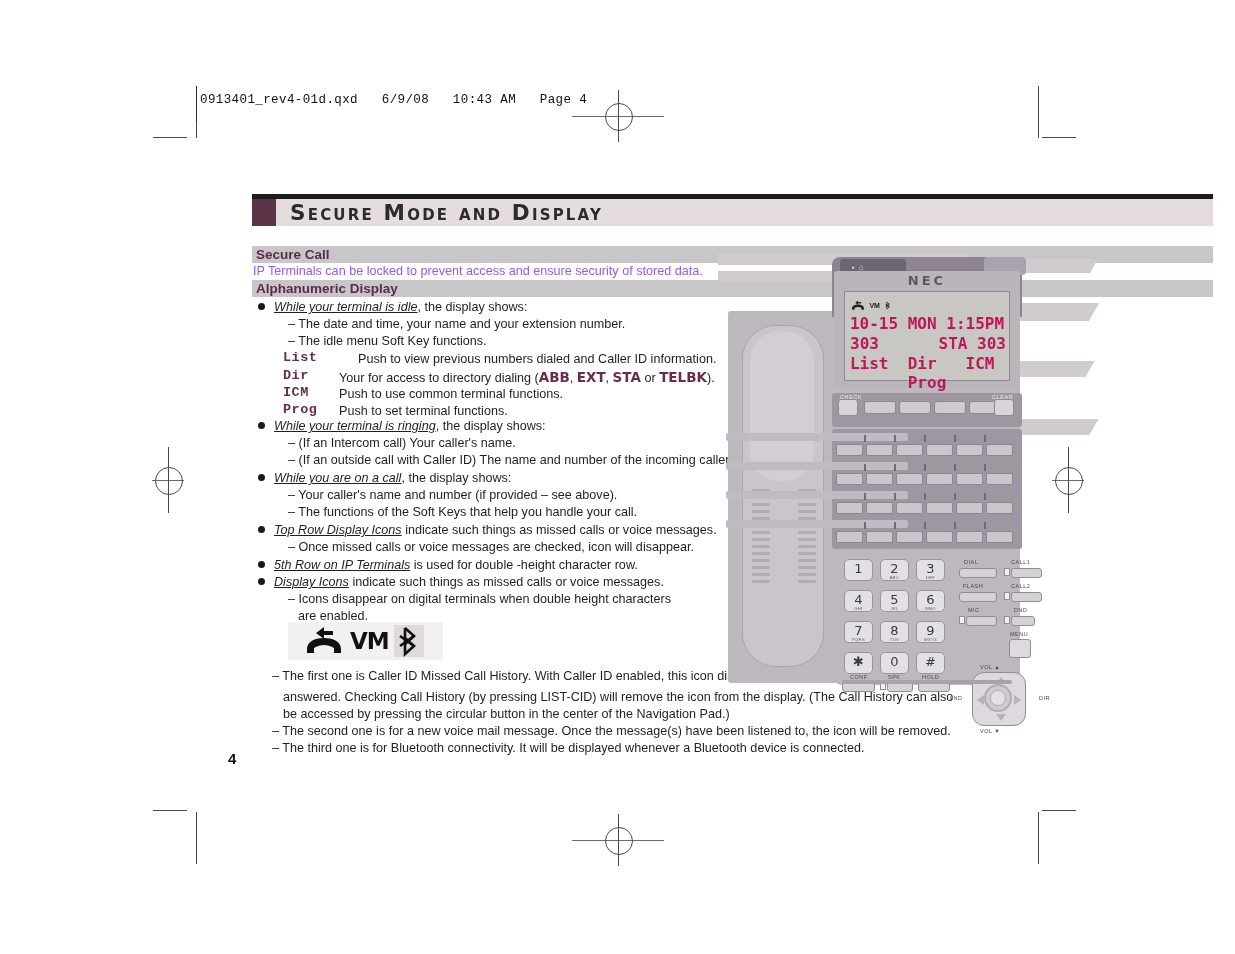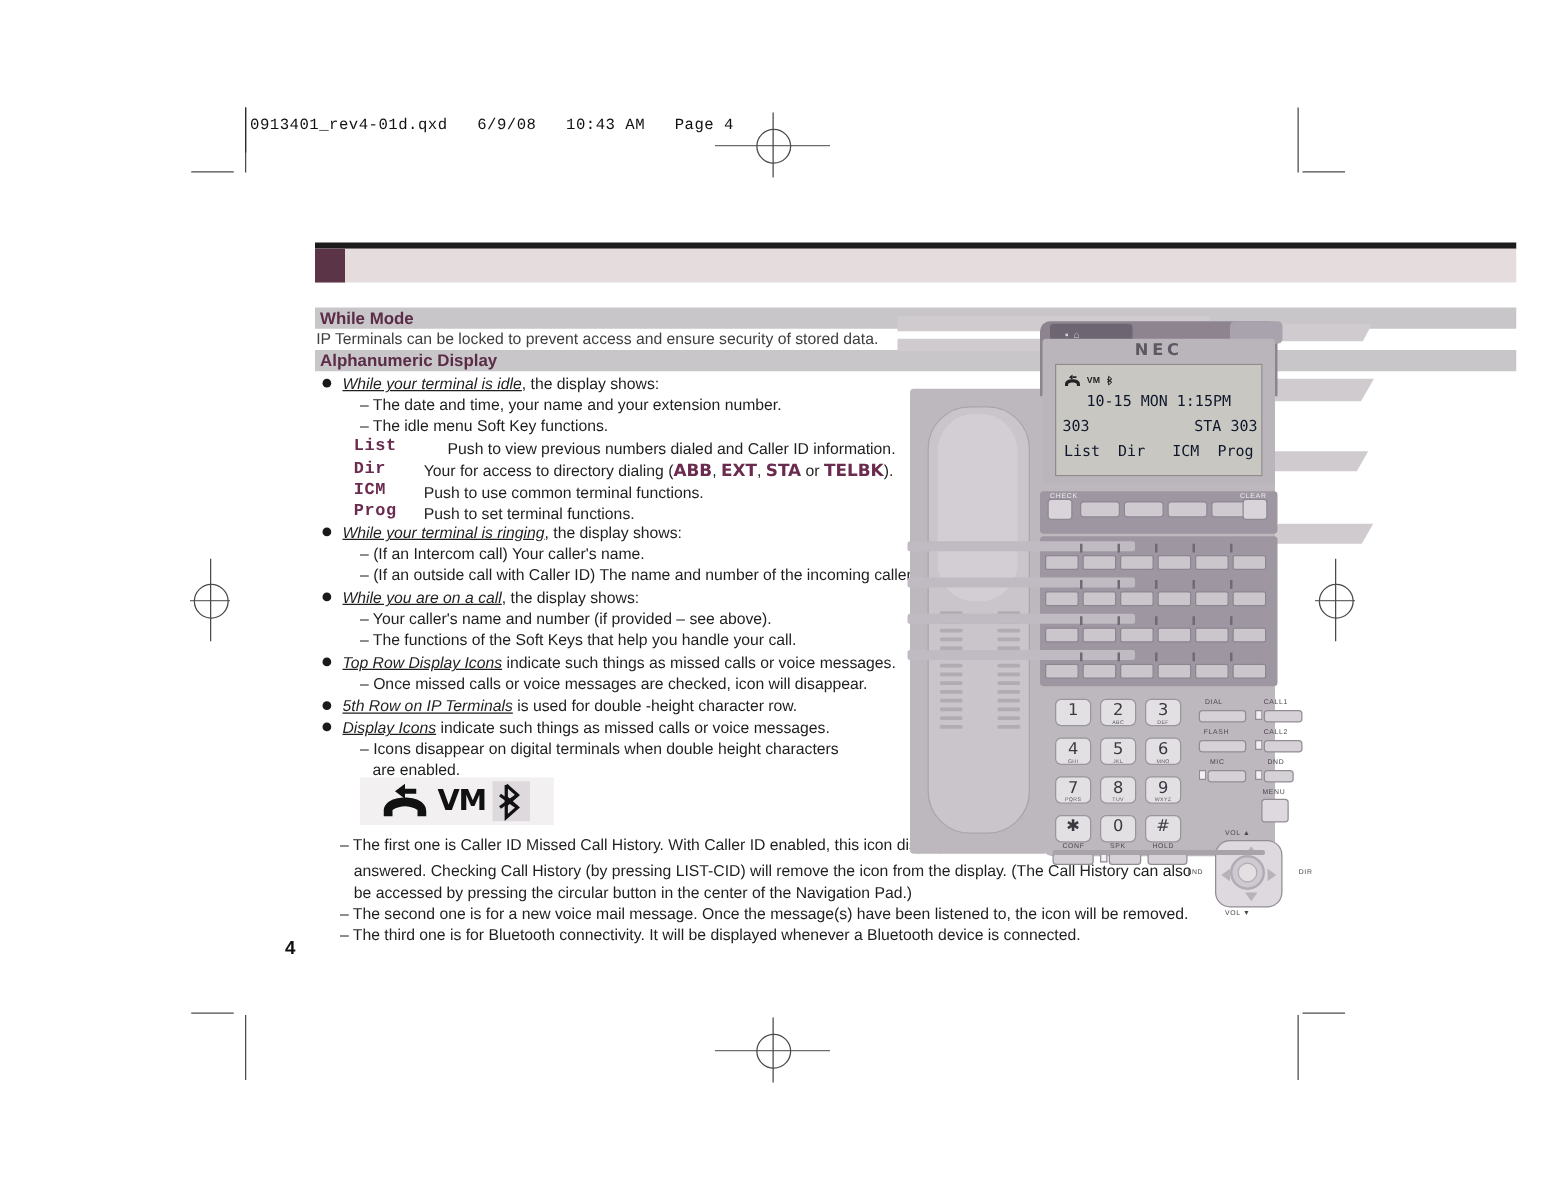--- a/index.html
+++ b/index.html
@@ -27,21 +27,21 @@
   .titletext{position:absolute;left:38px;top:5px;height:27px;line-height:27px;
              font-size:21.5px;font-weight:bold;color:#2b2b2b;letter-spacing:2.2px;
              font-variant:small-caps;font-family:"DejaVu Sans",sans-serif;}
 
   
   .band{position:absolute;background:#c9c6c9;height:17px;line-height:17px;
         color:#5b2c48;font-weight:bold;font-size:13.5px;padding-left:4px;box-sizing:border-box;}
 
   
   .txt{position:absolute;font-size:12.6px;line-height:16.5px;color:#1f1f1f;white-space:nowrap;}
-  .intro{position:absolute;left:253px;top:264px;font-size:12.6px;color:#404040;}
+  .intro{position:absolute;left:253px;top:264px;font-size:12.6px;color:#8b5cf6;}
   .bul{position:absolute;width:7px;height:7px;border-radius:50%;background:#1a1a1a;}
   .em{font-style:italic;text-decoration:underline;}
   .sk{font-family:"Liberation Mono",monospace;color:#6b2b4e;font-weight:bold;font-size:13.5px;
       letter-spacing:.5px;}
   .skb{font-family:"DejaVu Sans",sans-serif;color:#6b2b4e;font-weight:bold;font-size:13.5px;}
 
   
   .iconstrip{position:absolute;left:288px;top:622px;width:155px;height:38px;background:#f2f0f0;}
   .icn-missed{position:absolute;left:16px;top:4px;width:40px;height:30px;}
   .icn-vm{position:absolute;left:62px;top:6px;font-size:23px;font-weight:600;
@@ -60,21 +60,21 @@
   .grill span{display:block;height:3px;margin-bottom:4px;background:#b0acb2;border-radius:1px;}
 
   .body-main{left:112px;top:70px;width:186px;height:372px;background:#bdb8bd;border-radius:4px 4px 8px 8px;}
   .body-top{left:110px;top:14px;width:190px;height:60px;background:#8d8490;border-radius:8px 8px 0 0;}
   .lcd-bezel{left:112px;top:28px;width:186px;height:116px;background:#b9b5ba;border-radius:3px;}
   .nec{left:112px;top:30px;width:186px;height:16px;line-height:16px;text-align:center;
        font-size:13px;font-weight:bold;letter-spacing:3px;color:#5d5862;font-family:"DejaVu Sans",sans-serif;}
   .lcd{left:122px;top:48px;width:166px;height:90px;background:#c8c7c2;border:1px solid #8f8b91;box-sizing:border-box;}
   .lcd-icons{position:absolute;left:6px;top:4px;height:14px;}
   .lcd-row{position:absolute;left:0;width:100%;font-family:"DejaVu Sans Mono",monospace;
-           font-size:12px;color:#0f172a;font-weight:normal;letter-spacing:0px;}
+           font-size:16px;color:#be185d;font-weight:bold;letter-spacing:0px;}
   .lcd-time{top:22px;text-align:center;}
   .lcd-ext{top:42px;left:5px;width:156px;}
   .lcd-softkeys{top:62px;text-align:center;}
 
   .topbtn-l{left:118px;top:16px;width:66px;height:16px;background:#6d6572;border-radius:3px;}
   .topbtn-r{left:262px;top:14px;width:42px;height:18px;background:#a9a3ad;border-radius:4px;}
   .topind{position:absolute;left:130px;top:20px;color:#d9d4da;font-size:8px;letter-spacing:4px;}
 
   .sk-strip{left:110px;top:150px;width:190px;height:34px;background:#9e97a2;border-radius:3px;}
   .sk-lbl{position:absolute;font-size:5.5px;color:#efeaee;letter-spacing:.6px;}
@@ -149,23 +149,24 @@
     <div class="c"></div>
 </div>
 
 <div class="slugrule"></div>
 <div class="slug">0913401_rev4-01d.qxd   6/9/08   10:43 AM   Page 4</div>
 
 <div class="titlewrap">
   <div class="titlebar-top"></div>
   <div class="titlebar-body"></div>
   <div class="titlebar-tab"></div>
-</div>
-
-<div class="band" style="left:252px;top:246px;width:961px;">While Mode</div>
+  <div class="titletext">Secure Mode and Display</div>
+</div>
+
+<div class="band" style="left:252px;top:246px;width:961px;">Secure Call</div>
 <div class="intro">IP Terminals can be locked to prevent access and ensure security of stored data.</div>
 <div class="band" style="left:252px;top:280px;width:961px;">Alphanumeric Display</div>
 
 <div class="bul" style="left:258px;top:303px;"></div>
 <div class="txt" style="left:274px;top:299px;">
   <span class="em">While your terminal is idle</span><span>, the display shows:</span>
 </div>
 <div class="txt" style="left:288px;top:316px;">– The date and time, your name and your extension number.</div>
 <div class="txt" style="left:288px;top:333px;">– The idle menu Soft Key functions.</div>
 

